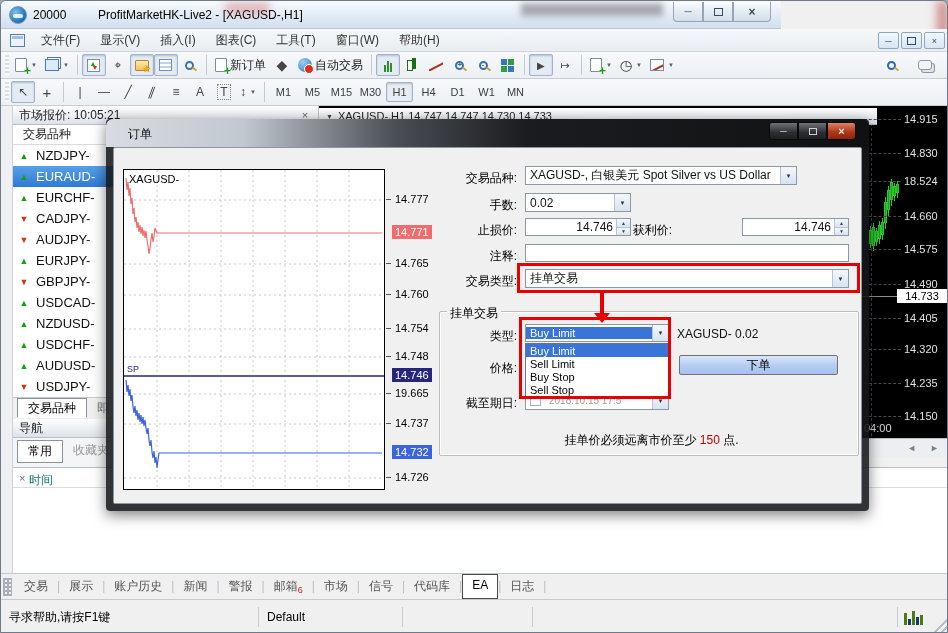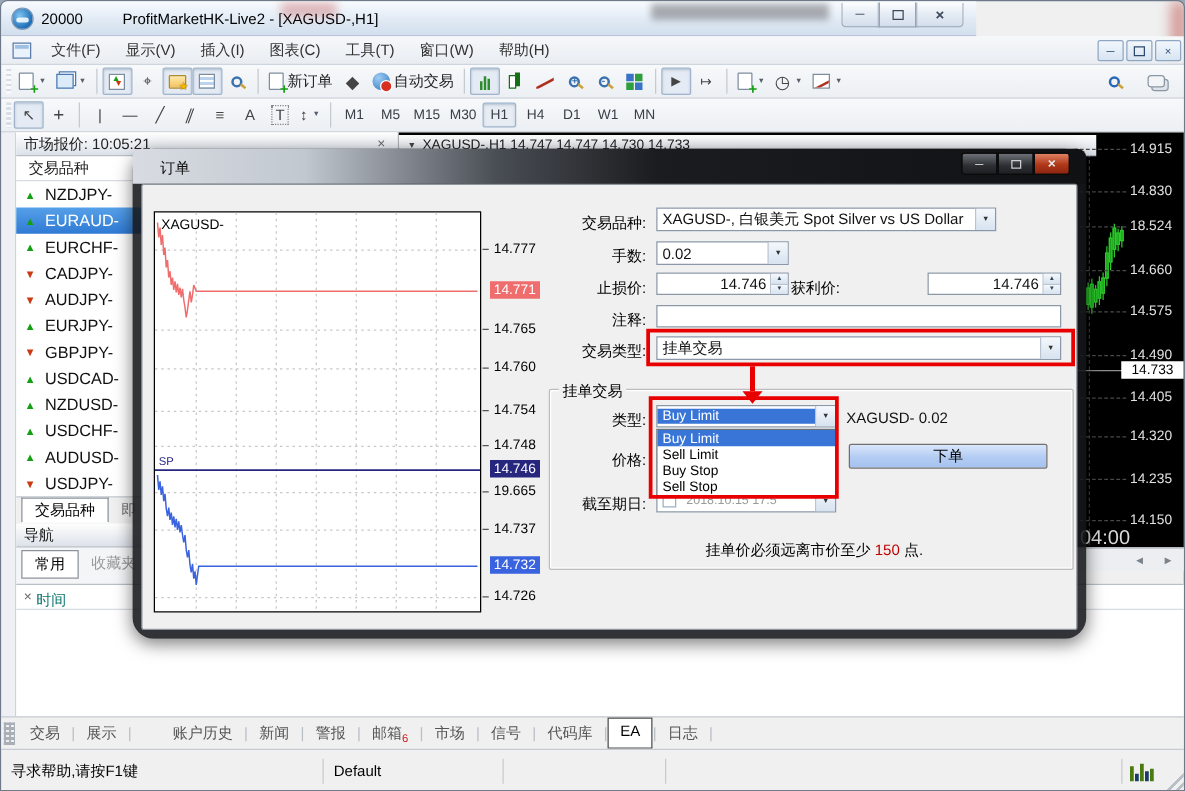--- a/index.html
+++ b/index.html
@@ -127,27 +127,27 @@
   .vgrid { position:absolute; left:552px; top:2px; width:0; height:328px; border-left:1px dashed #3c3c3c; }
   .scale { position:absolute; left:585px; top:0; width:45px; height:332px; }
   .scale-row { position:absolute; left:0; height:13px; color:#e2e2e2; font-size:11px; white-space:nowrap; }
   .scale-row::before { content:""; position:absolute; left:-45px; top:6px; width:42px; border-top:1px dashed #4a4a4a; }
   .candles { position:absolute; left:548px; top:12px; width:34px; height:320px; }
   .wick { position:absolute; width:1px; background:#2ec82e; }
   .body { position:absolute; width:3px; background:#18a018; border:1px solid #2ec82e; }
   .price-line { position:absolute; left:538px; top:190px; width:42px; border-top:1px solid #8f8f8f; }
   .price-box { position:absolute; left:578px; top:183px; width:50px; height:14px; background:#fff; color:#000;
     font-size:11px; display:flex; align-items:center; justify-content:center; }
-  .time-label { position:absolute; left:545px; top:316px; color:#dadada; font-size:16px; }
+  .time-label { position:absolute; left:545px; top:316px; color:#dadada; font-size:11px; }
   .chart-scroll { position:absolute; left:0; top:332px; width:630px; height:19px; background:#eceef1; border-top:1px solid #b9bfc7;
     display:flex; align-items:center; justify-content:flex-end; gap:14px; padding-right:10px; color:#7a828c; font-size:9px; }
 
   
   .dlg { position:absolute; left:105px; top:118px; width:763px; height:392px; z-index:10;
-    border-radius:17px; background:rgba(22,23,26,.88); box-shadow:0 4px 14px rgba(0,0,0,.5); }
+    border-radius:4px; background:rgba(22,23,26,.88); box-shadow:0 4px 14px rgba(0,0,0,.5); }
   .dlg-titlebar { position:absolute; left:0; top:0; width:763px; height:28px; border-radius:7px 7px 0 0;
     background:linear-gradient(90deg,#d8dce2 0%,#c2c8d0 18%,#4a4e55 38%,#1b1c1f 55%,#101113 100%); }
   .dlg-title { position:absolute; left:22px; top:7px; color:#0a0a0a; }
   .dlg-btns { position:absolute; top:3px; right:13px; display:flex; }
   .dlg-btn { width:29px; height:18px; border:1px solid #0a0a0a; background:linear-gradient(#6d7177,#2c2e32 60%,#1d1f22);
     color:#e8e8e8; display:flex; align-items:center; justify-content:center; font-size:9px; }
   .dlg-btn:first-child { border-radius:3px 0 0 3px; }
   .dlg-btn.close { border-radius:0 3px 3px 0; background:linear-gradient(#e08264,#b03818 55%,#8c2410); font-weight:bold; font-size:11px; }
   .dlg-btn .glyph-box { border-color:#cfcfcf; width:8px; height:7px; }
   .dlg-client { position:absolute; left:7px; top:28px; width:749px; height:357px; background:#f0f0f0;
@@ -751,21 +751,21 @@
         <div style="display:flex;align-items:center;">
           <div class="btab normal"><span>交易</span><span class="badge"></span></div>
           <span class="btab-sep">|</span>
         </div>
 
         <div style="display:flex;align-items:center;">
           <div class="btab normal"><span>展示</span><span class="badge"></span></div>
           <span class="btab-sep">|</span>
         </div>
 
-        <div style="display:flex;align-items:center;margin-left:24px;">
+        <div style="display:flex;align-items:center;">
           <div class="btab normal"><span>账户历史</span><span class="badge"></span></div>
           <span class="btab-sep">|</span>
         </div>
 
         <div style="display:flex;align-items:center;">
           <div class="btab normal"><span>新闻</span><span class="badge"></span></div>
           <span class="btab-sep">|</span>
         </div>
 
         <div style="display:flex;align-items:center;">

